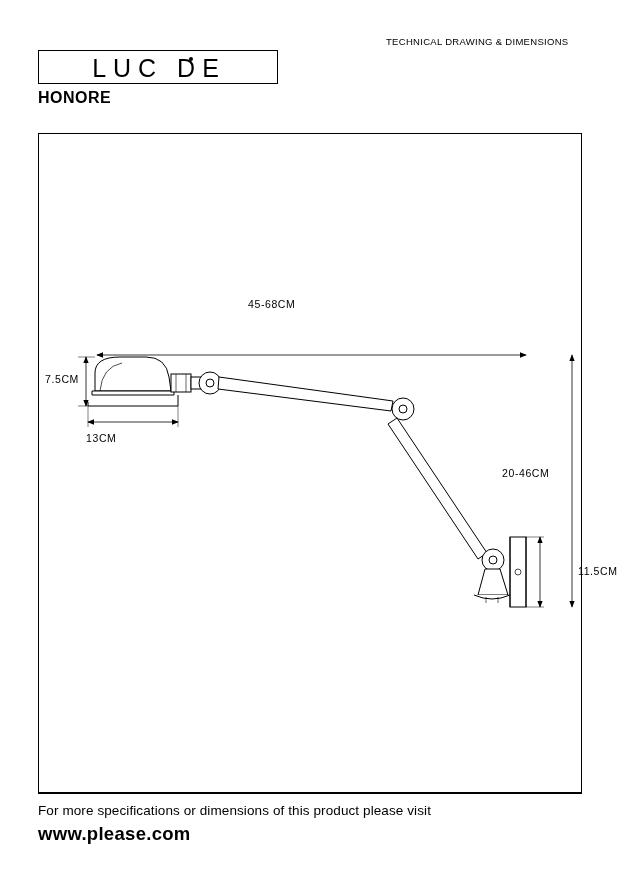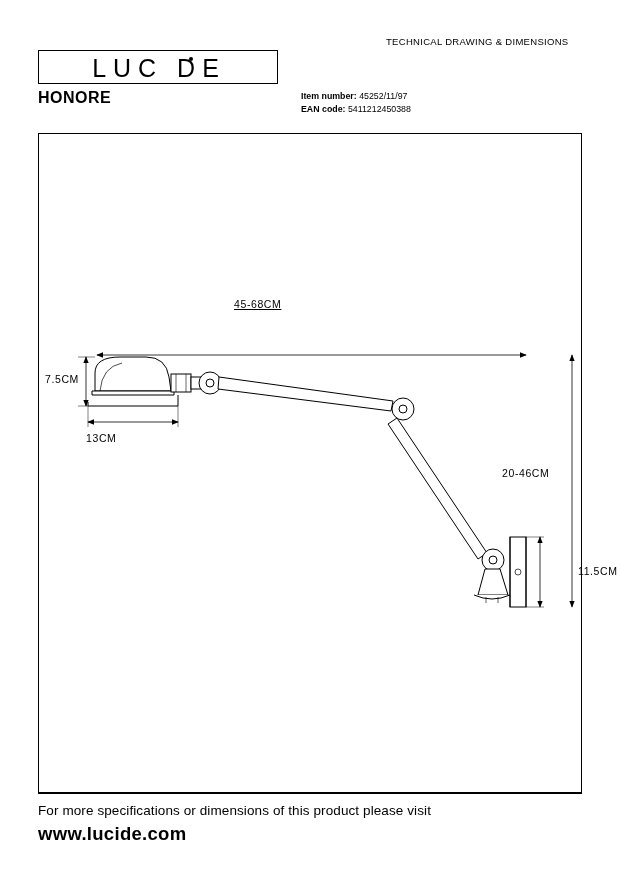--- a/index.html
+++ b/index.html
@@ -138,30 +138,20 @@
 
   <div class="logo-box">
     <div class="logo-text">LUC DE</div>
     <div class="logo-dot"></div>
   </div>
 
   <div class="header-right">TECHNICAL DRAWING &amp; DIMENSIONS</div>
 
   <div class="product-title">HONORE</div>
 
-  <div class="item-block">
-    <div>
-      <span class="lbl">Item number:</span>
-      <span>45252/11/97</span>
-    </div>
-    <div>
-      <span class="lbl">EAN code:</span>
-      <span>5411212450388</span>
-    </div>
-  </div>
 
   <div class="frame"></div>
 
   <div class="drawing">
     <svg width="544" height="660" viewBox="0 0 544 660" xmlns="http://www.w3.org/2000/svg">
       <defs>
         <marker id="arrH" markerWidth="9" markerHeight="7" refX="8" refY="3.5" orient="auto">
           <polygon points="0,0 9,3.5 0,7" fill="#000"></polygon>
         </marker>
         <marker id="arrHs" markerWidth="9" markerHeight="7" refX="1" refY="3.5" orient="auto">
@@ -218,24 +208,24 @@
         <line x1="140" y1="273" x2="140" y2="294" stroke="#000" stroke-width="0.5"></line>
 
         <line x1="534" y1="222" x2="534" y2="474" stroke="#000" stroke-width="0.8" marker-start="url(#arrHs)" marker-end="url(#arrH)"></line>
 
         <line x1="502" y1="404" x2="502" y2="474" stroke="#000" stroke-width="0.8" marker-start="url(#arrHs)" marker-end="url(#arrH)"></line>
         <line x1="488" y1="404" x2="506" y2="404" stroke="#000" stroke-width="0.5"></line>
         <line x1="488" y1="474" x2="506" y2="474" stroke="#000" stroke-width="0.5"></line>
       </g>
     </svg>
 
-    <div class="dim-label" style="left:196px; top:165px;text-decoration:underline;">45-68CM</div>
+    <div class="dim-label" style="left:210px; top:165px;">45-68CM</div>
     <div class="dim-label" style="left:7px; top:240px;">7.5CM</div>
     <div class="dim-label" style="left:48px; top:299px;">13CM</div>
     <div class="dim-label" style="left:464px; top:334px;">20-46CM</div>
     <div class="dim-label" style="left:508px; top:432px;margin-left:32px;">11.5CM</div>
   </div>
 
   <div class="footer-rule"></div>
   <div class="footer-line1">For more specifications or dimensions of this product please visit</div>
-  <div class="footer-line2">www.lucide.com</div>
+  <div class="footer-line2">www.please.com</div>
 
 </div>
 
 </body></html>

